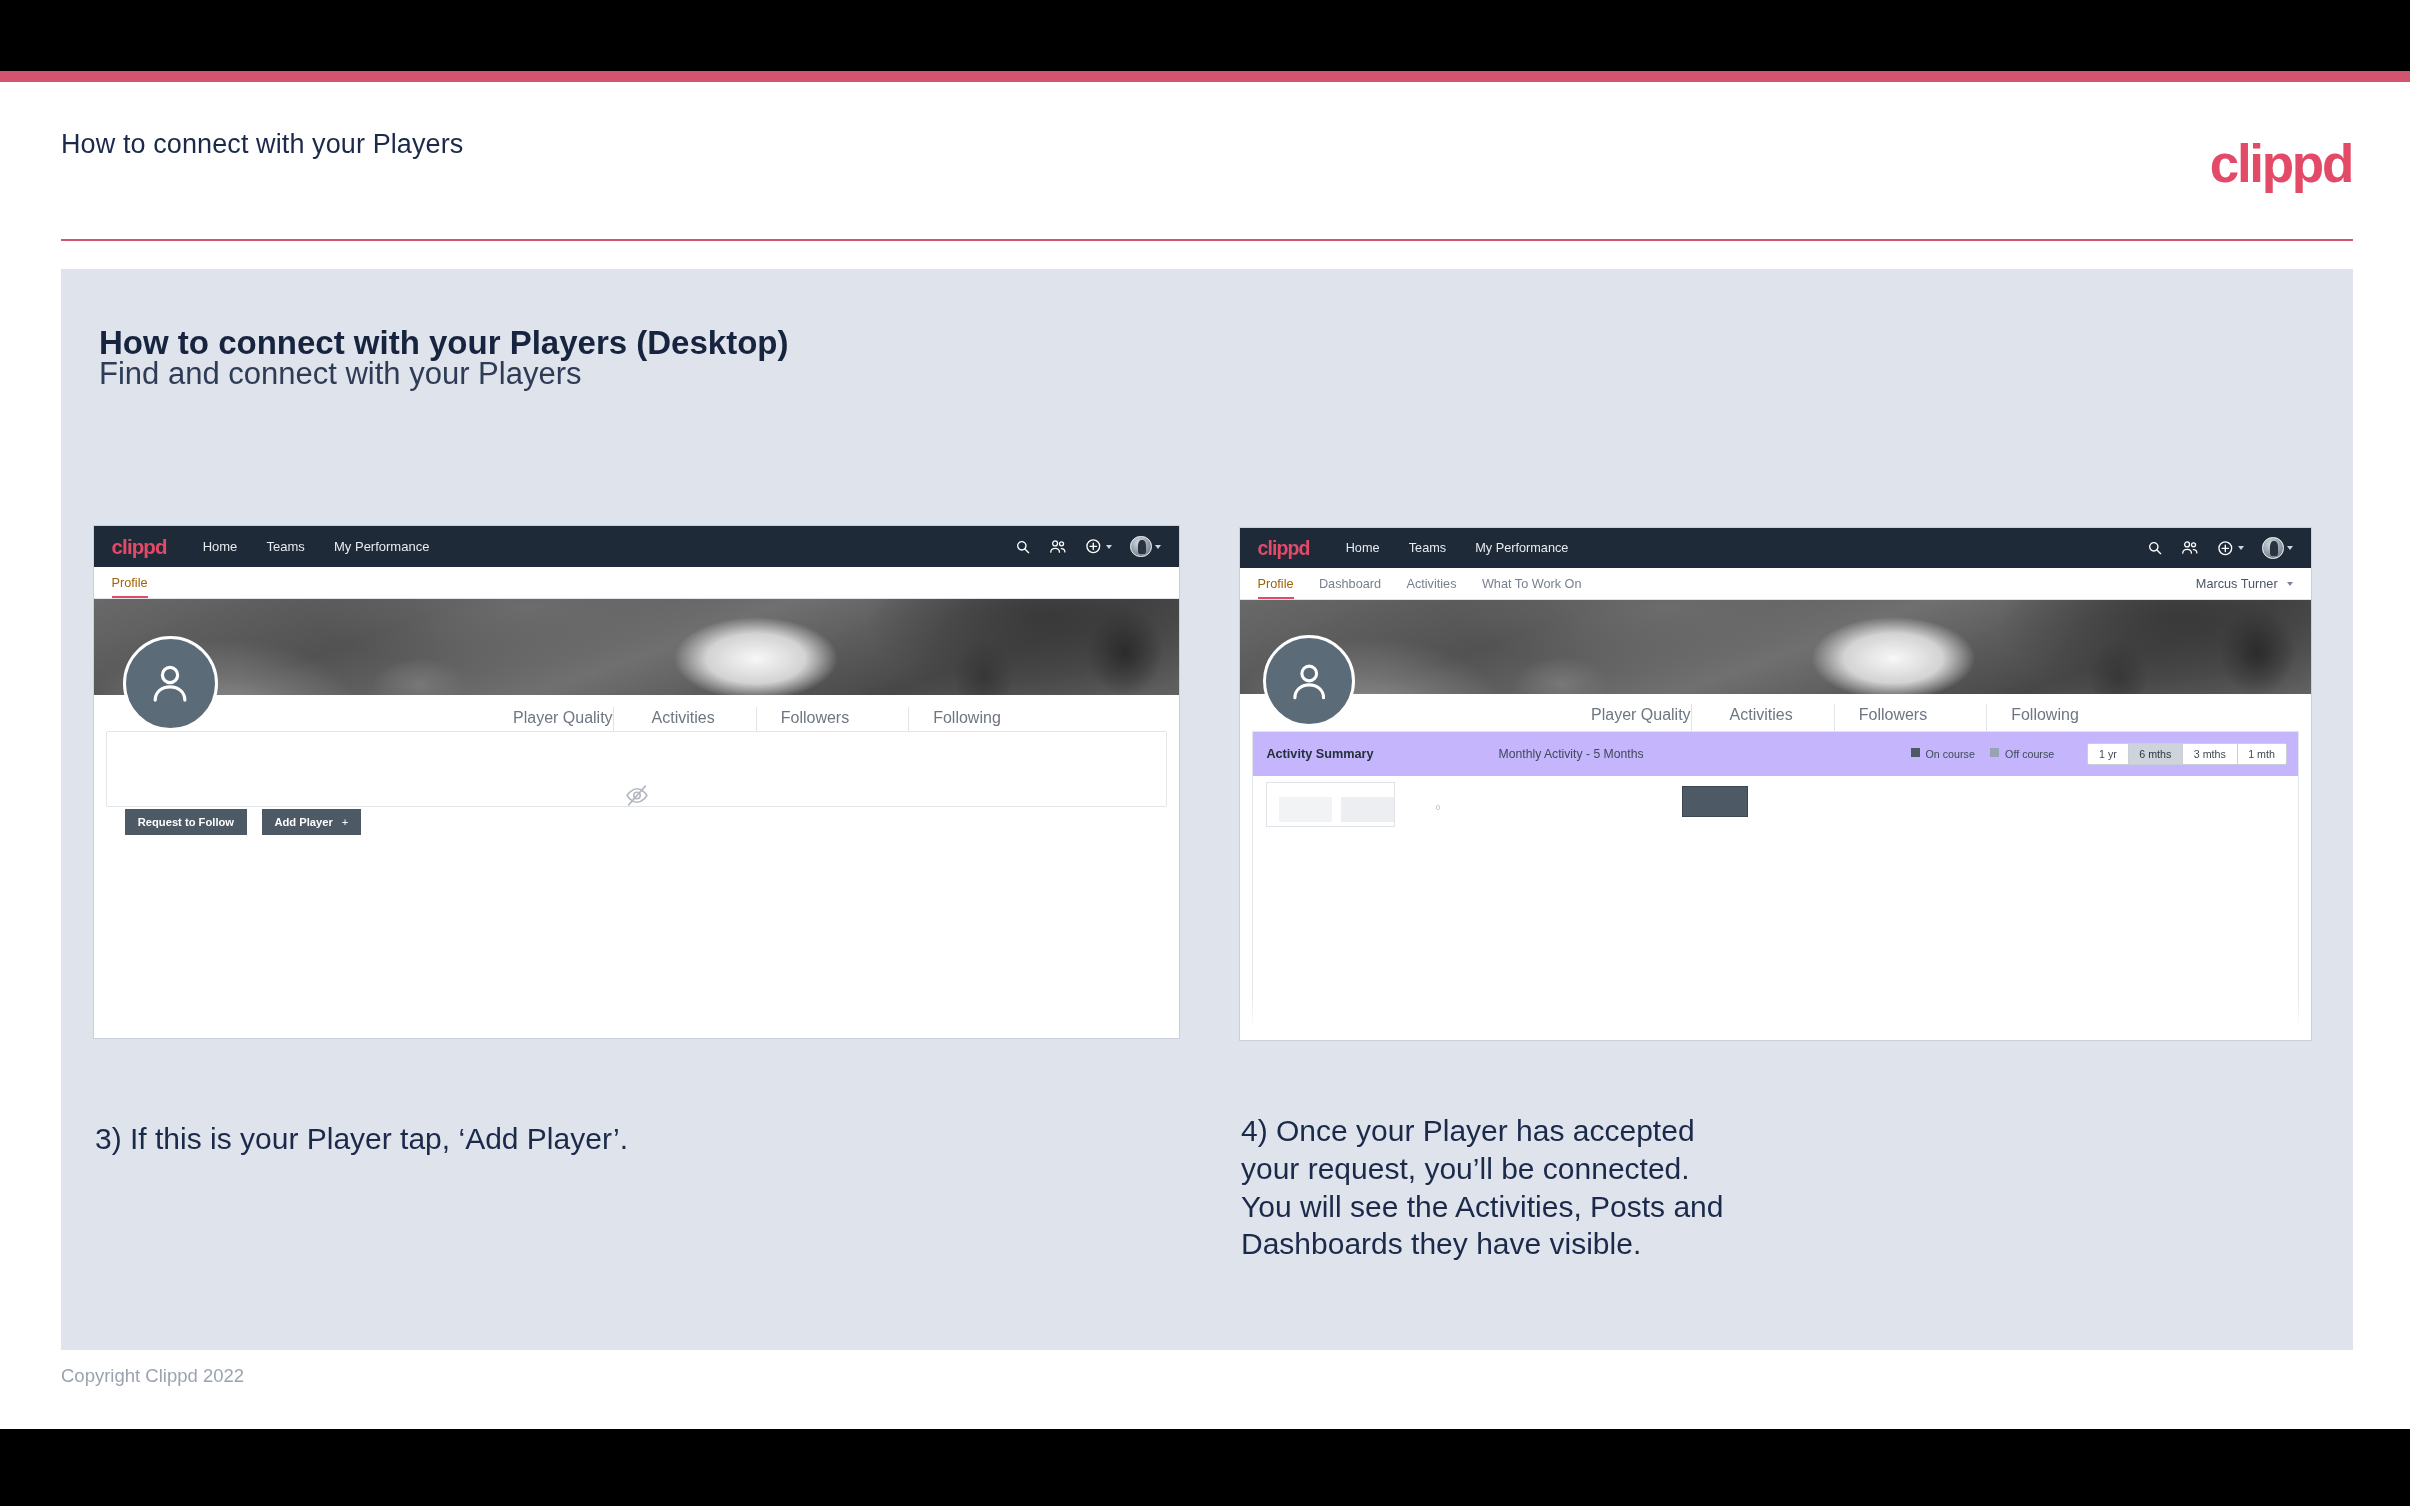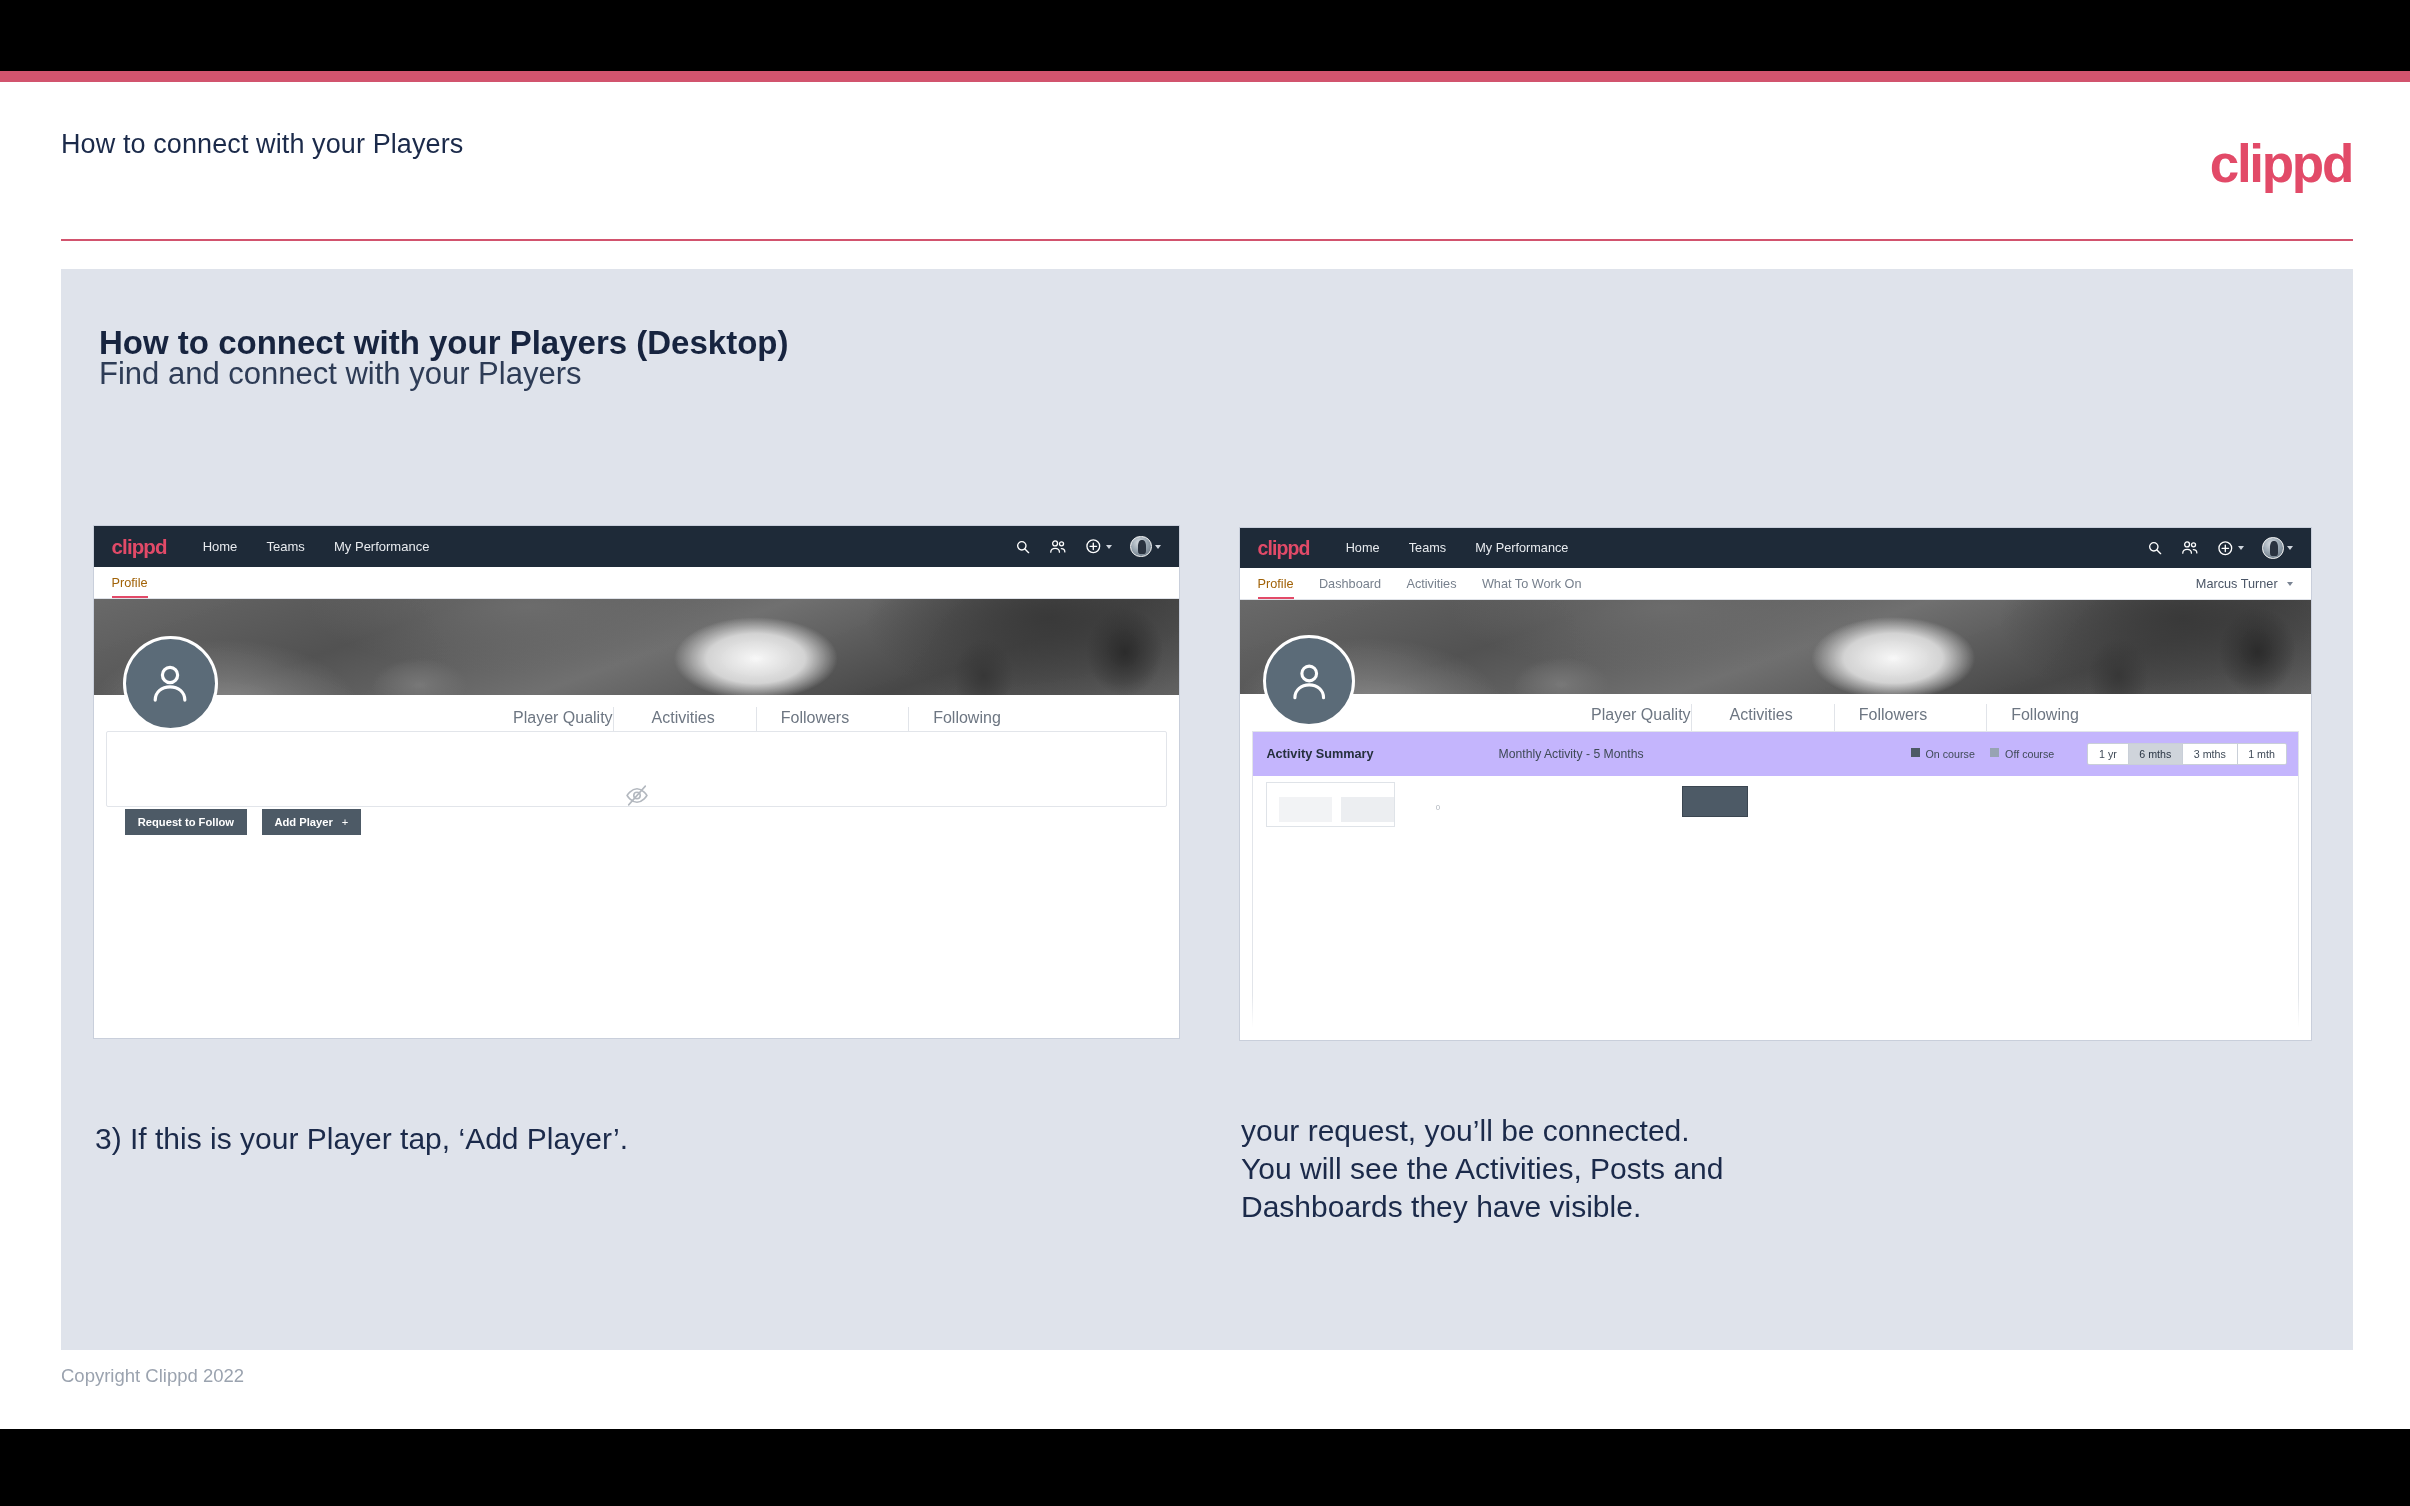--- a/index.html
+++ b/index.html
@@ -540,20 +540,21 @@
     </div>
 
     <div class="fadeout"></div>
   </div>
 
   <div class="caption c3">
     <div>3) If this is your Player tap, ‘Add Player’.</div>
   </div>
 
   <div class="caption c4">
+    <div>4) Once your Player has accepted</div>
     <div>your request, you’ll be connected.</div>
     <div>You will see the Activities, Posts and</div>
     <div>Dashboards they have visible.</div>
   </div>
 
   <div class="copyright">Copyright Clippd 2022</div>
 
 </div>
 
 

